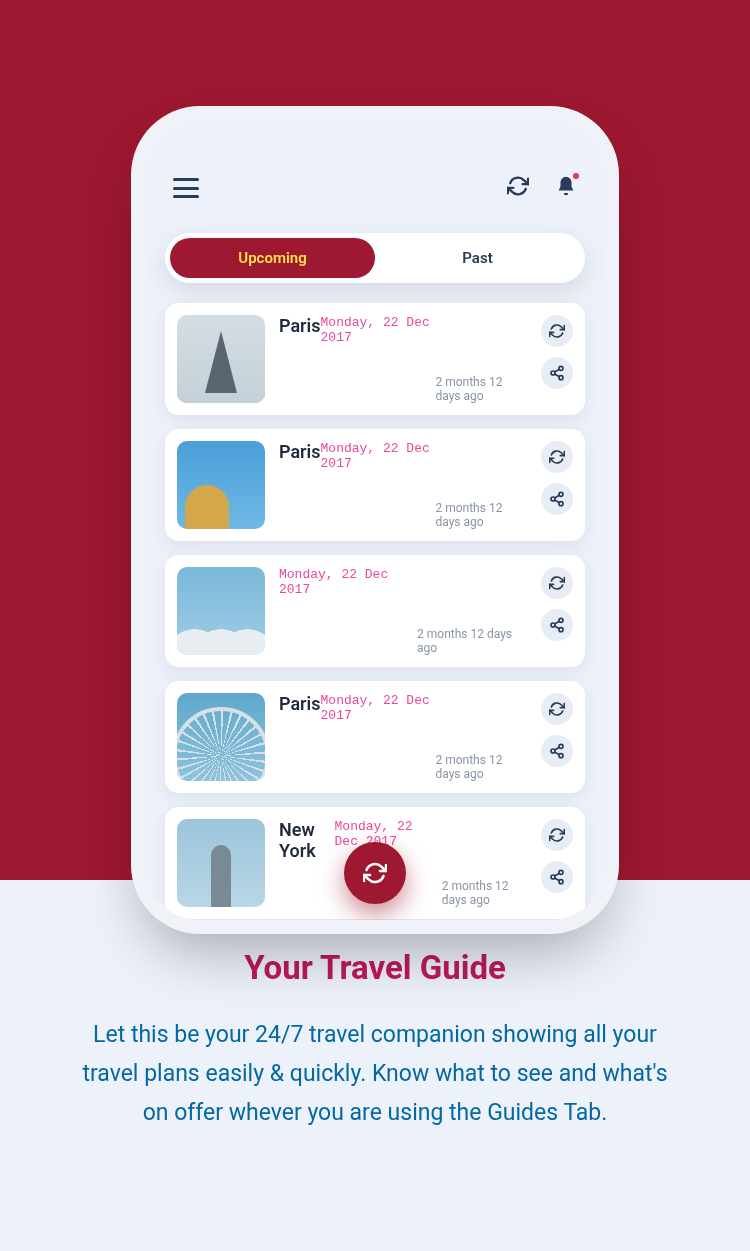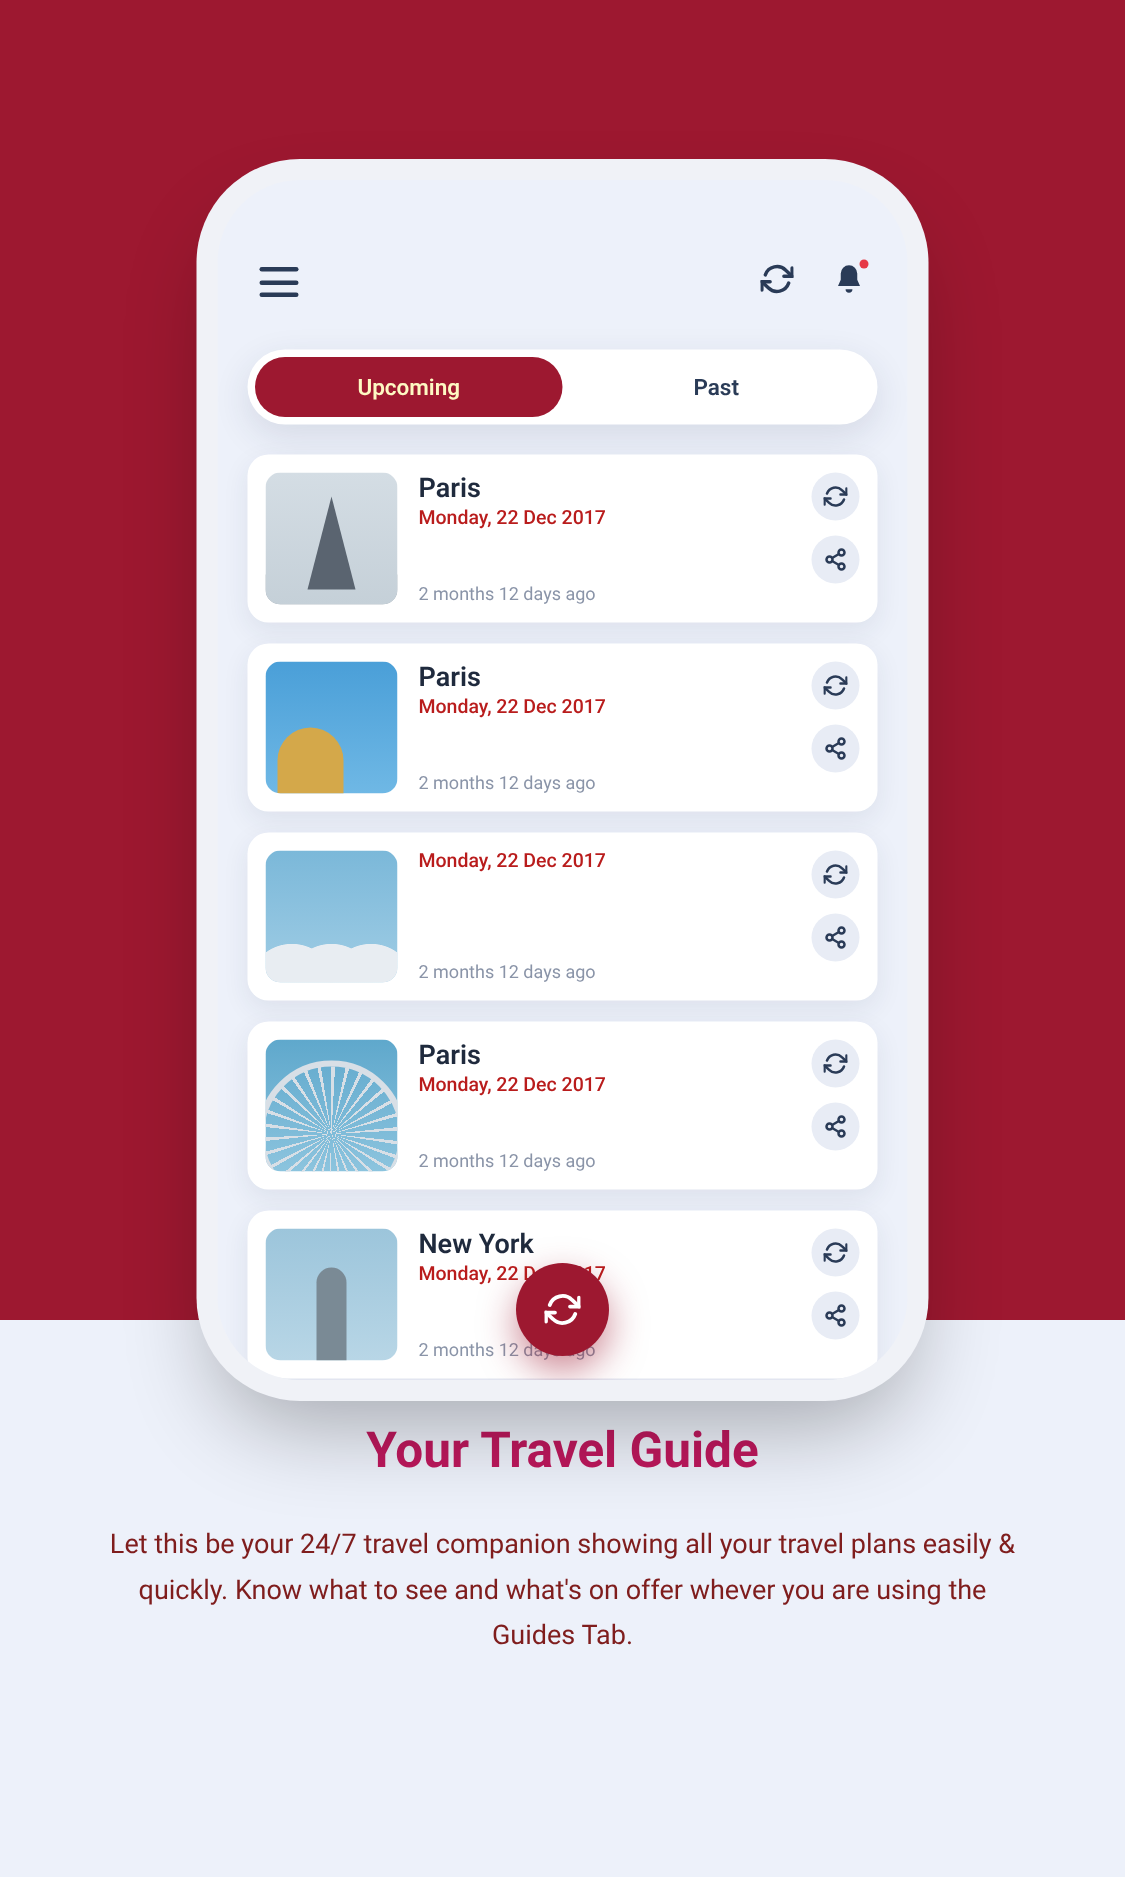--- a/index.html
+++ b/index.html
@@ -59,40 +59,40 @@
     .tab {
       flex: 1;
       text-align: center;
       padding: 11px 0;
       border-radius: 25px;
       font-size: 15px;
       font-weight: 600;
       cursor: pointer;
       color: #2a3b57;
     }
-    .tab.active { background: #9d1830; color: #fef9c3; }
+    .tab.active { background: #9d1830; color: #fde047; }
     .cards { display:flex; flex-direction:column; gap:14px; }
     .card {
       background: #fff;
       border-radius: 14px;
       padding: 12px;
       display: flex;
       gap: 14px;
       box-shadow: 0 6px 18px rgba(40,50,80,0.08);
     }
     .thumb {
       width: 88px; height: 88px;
       border-radius: 10px;
       flex-shrink: 0;
       position: relative;
       overflow: hidden;
     }
-    .card-body { flex:1; display:flex; flex-direction:column; }
+    .card-body { flex:1; display:flex; flex-direction:row; }
     .card-title { font-size:18px; font-weight:600; color:#1f2a3d; margin-bottom:2px; }
-    .card-date { font-size:13px; color:#b91c1c; font-weight:500; }
+    .card-date { font-size:13px; color:#ec4899; font-weight:500;font-family:Liberation Mono, monospace; }
     .card-ago { font-size:12px; color:#8a94a8; margin-top:auto; }
     .card-actions { display:flex; flex-direction:column; gap:10px; }
     .card-action {
       width:32px; height:32px; border-radius:50%;
       background:#e8ecf5; display:flex; align-items:center; justify-content:center;
       cursor:pointer; color:#2a3b57;
     }
     .fab {
       position:absolute; bottom:16px; left:50%; transform:translateX(-50%);
       width:62px; height:62px; border-radius:50%;
@@ -101,21 +101,21 @@
       cursor:pointer; color:#fff;
     }
     .lower {
       padding: 68px 70px 0;
       text-align: center;
     }
     .lower h2 {
       color:#be185d; font-size:33px; font-weight:700; margin-bottom:28px;
     }
     .lower p {
-      color:#7f1d1d; font-size:18px; line-height:1.7;
+      color:#0369a1; font-size:23px; line-height:1.7;
     }
     
     .sky { position:absolute; inset:0; }
     .thumb-paris .sky { background: linear-gradient(#d4dde4,#c5d0d8); }
     .thumb-paris::after { content:""; position:absolute; left:50%; bottom:10px; transform:translateX(-50%); width:0; height:0; border-left:16px solid transparent; border-right:16px solid transparent; border-bottom:62px solid #5a6470; }
     .thumb-paris::before { content:""; position:absolute; bottom:0; left:0; right:0; height:20px; background:#9aa3ac; }
     .thumb-greece .sky { background: linear-gradient(#4a9fd8,#6fb8e5); }
     .thumb-greece::after { content:""; position:absolute; bottom:0; left:8px; width:44px; height:44px; background:#d4a84a; border-radius:50% 50% 0 0; }
     .thumb-greece::before { content:""; position:absolute; top:6px; right:6px; width:30px; height:50px; background:#e8edf2; border-radius:3px; }
     .thumb-sydney .sky { background: linear-gradient(#7bb8d9,#a0cde5); }

